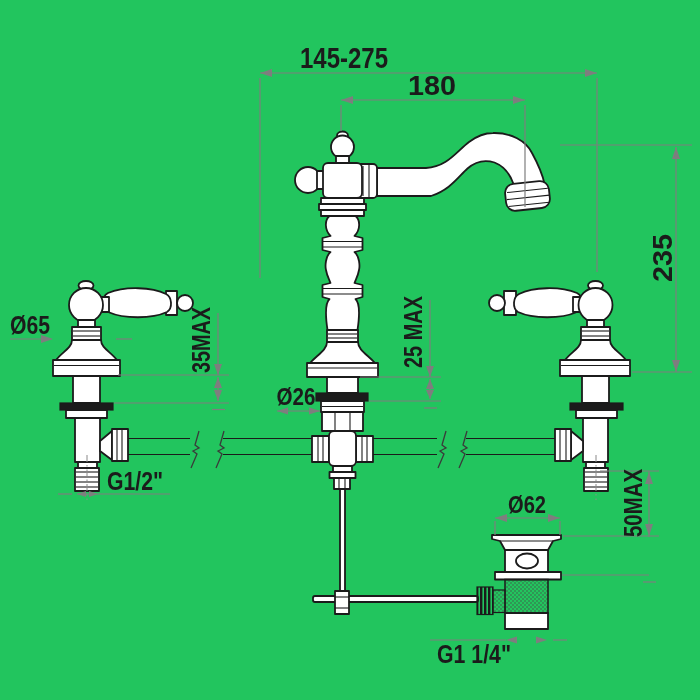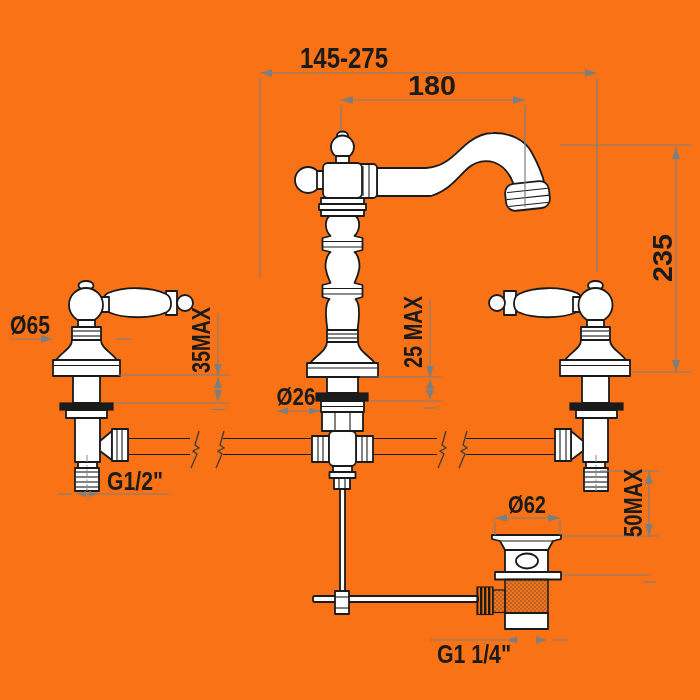--- a/index.html
+++ b/index.html
@@ -1,16 +1,16 @@
 <!DOCTYPE html>
 <html><head>
 <meta charset="utf-8">
 <style>
   html,body{margin:0;padding:0;background:#ffffff;}
-  .canvas{width:700px;height:700px;background:#f97316;position:relative;font-family:"Liberation Sans","DejaVu Sans",sans-serif;}
+  .canvas{width:700px;height:700px;background:#22c55e;position:relative;font-family:"Liberation Sans","DejaVu Sans",sans-serif;}
   svg{display:block;}
   svg text{fill:#1b1b1b;font-family:"Liberation Sans","DejaVu Sans",sans-serif;font-weight:bold;}
   .part{stroke:#1b1b1b;stroke-width:1.8;fill:#ffffff;stroke-linejoin:round;}
   .part-thin{stroke:#1b1b1b;stroke-width:1.1;fill:none;}
   .part-dark{stroke:#1b1b1b;stroke-width:1.2;fill:#1b1b1b;}
   .dim{stroke:#7e7e7e;stroke-width:1.2;fill:none;}
   .dimhead{fill:#7e7e7e;stroke:none;}
   .cline{stroke:#8a8a8a;stroke-width:1;stroke-dasharray:7 3 1.5 3;fill:none;}
   .brk{stroke:#3a3a3a;stroke-width:1.3;fill:none;}
 </style>

